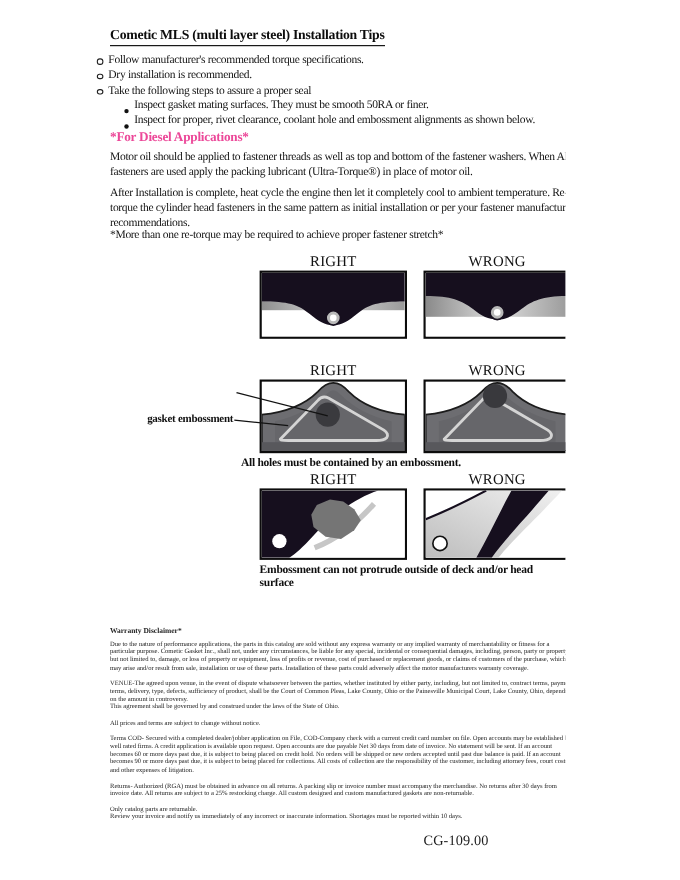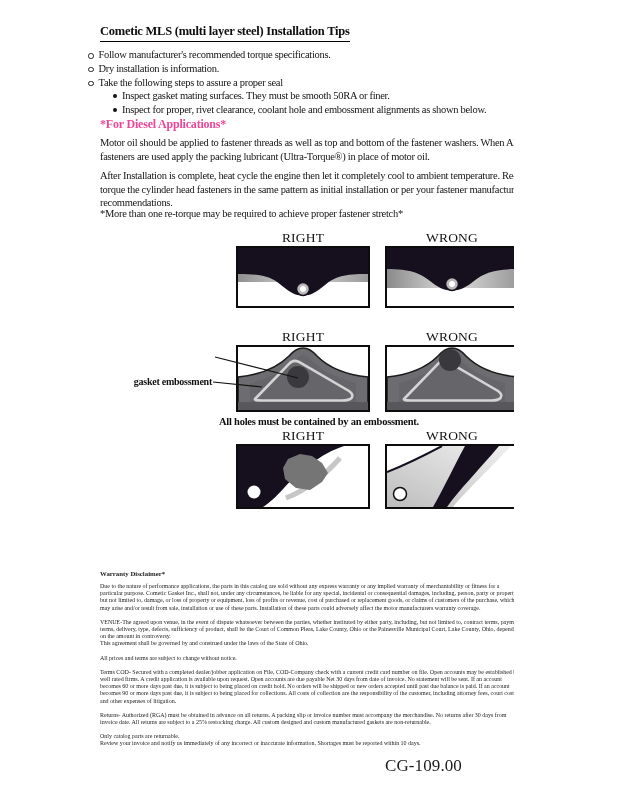--- a/index.html
+++ b/index.html
@@ -14,21 +14,21 @@
     left:100px; top:24px; font-size:12.5px; font-weight:bold; letter-spacing:-0.25px;
     border-bottom:1.6px solid #000; padding-bottom:2px; color:#0d0d0d;
   }
 
   
   .bullets { left:88px; top:48px; width:470px; }
   .b-row { display:flex; align-items:flex-start; gap:5px; font-size:10.5px; letter-spacing:-0.3px; line-height:13.8px; color:#141414; }
   .b-dot { flex:0 0 auto; width:3.5px; height:3.5px; border-radius:50%; margin-top:5px; }
   .b-open { border:1px solid #222; }
   .b-fill { background:#111; width:4px; height:4px; }
-  .b-sub { margin-left:25px; }
+  .b-sub { margin-left:25px;align-items:flex-end; }
 
   
   .diesel-h { left:100px; top:117px; font-size:12px; font-weight:bold; letter-spacing:-0.2px; color:#ec4899; }
   .para { left:100px; width:436px; font-size:10.5px; letter-spacing:-0.3px; line-height:13.6px; color:#141414; }
   .p1 { top:136px; }
   .p2 { top:169px; }
   .note { top:207px; }
 
   
   .diag { display:flex; gap:15px; }
@@ -51,37 +51,37 @@
   .lbl-coolant { left:95px; top:337px; width:120px; }
   .lbl-emboss { left:60px; top:377px; width:152px; }
   .leader-svg { left:205px; top:350px; z-index:5; }
 
   
   .warranty { left:100px; top:570px; width:422px; color:#242424; }
   .w-head { font-size:6.8px; font-weight:bold; margin-bottom:6px; letter-spacing:0; }
   .w-block { margin-bottom:7px; }
   .w-line { font-size:6px; line-height:7.2px; letter-spacing:-0.02px; }
 
-  .pagenum { left:385px; top:756px; font-size:17px; letter-spacing:0.1px; color:#1c1c1c; }
+  .pagenum { left:385px; top:756px; font-size:13px; letter-spacing:0.1px; color:#1c1c1c; }
 </style>
 </head>
 <body>
 
 <div class="page">
 
   <div class="abs title">Cometic MLS (multi layer steel) Installation Tips</div>
 
   <div class="abs bullets">
     <div class="b-row">
       <span class="b-dot b-open"></span>
       <span>Follow manufacturer's recommended torque specifications.</span>
     </div>
     <div class="b-row">
       <span class="b-dot b-open"></span>
-      <span>Dry installation is information.</span>
+      <span>Dry installation is recommended.</span>
     </div>
     <div class="b-row">
       <span class="b-dot b-open"></span>
       <span>Take the following steps to assure a proper seal</span>
     </div>
     <div class="b-row b-sub">
       <span class="b-dot b-fill"></span>
       <span>Inspect gasket mating surfaces.  They must be smooth 50RA or finer.</span>
     </div>
     <div class="b-row b-sub">
@@ -197,20 +197,21 @@
           </defs>
           <rect width="130" height="61" fill="#ffffff"></rect>
           <path d="M0,26 C20,18 40,8 55,0 H124 C98,28 78,46 66,61 H0 Z" fill="url(#dg3)"></path>
           <path d="M0,26 C20,18 40,8 55,0" fill="none" stroke="#160f1e" stroke-width="2"></path>
           <path d="M78,0 H112 C90,26 72,44 60,61 H46 C57,42 68,18 78,0 Z" fill="#160f1e"></path>
           <circle cx="13" cy="48" r="6.5" fill="#ffffff" stroke="#121212" stroke-width="1.5"></circle>
         </svg>
       </div>
     </div>
   </div>
+  <div class="abs caption cap3">Embossment can not protrude outside of deck and/or head surface</div>
 
   <div class="abs warranty">
     <div class="w-head">Warranty Disclaimer*</div>
     <div class="w-block">
       <div class="w-line">Due to the nature of performance applications, the parts in this catalog are sold without any express warranty or any implied warranty of merchantability or fitness for a particular purpose.  Cometic Gasket Inc., shall not, under any circumstances, be liable for any special, incidental or consequential damages, including, person, party or property, but not limited to, damage, or loss of property or equipment, loss of profits or revenue, cost of purchased or replacement goods, or claims of customers of the purchase, which may arise and/or result from sale, installation or use of these parts.  Installation of these parts could adversely affect the motor manufacturers warranty coverage.</div>
     </div>
     <div class="w-block">
       <div class="w-line">VENUE-The agreed upon venue, in the event of dispute whatsoever between the parties, whether instituted by either party, including, but not limited to, contract terms, payment terms, delivery, type, defects, sufficiency of product, shall be the Court of Common Pleas, Lake County, Ohio or the Painesville Municipal Court, Lake County, Ohio, depending on the amount in controversy.</div>
       <div class="w-line">This agreement shall be governed by and construed under the laws of the State of Ohio.</div>
     </div>

